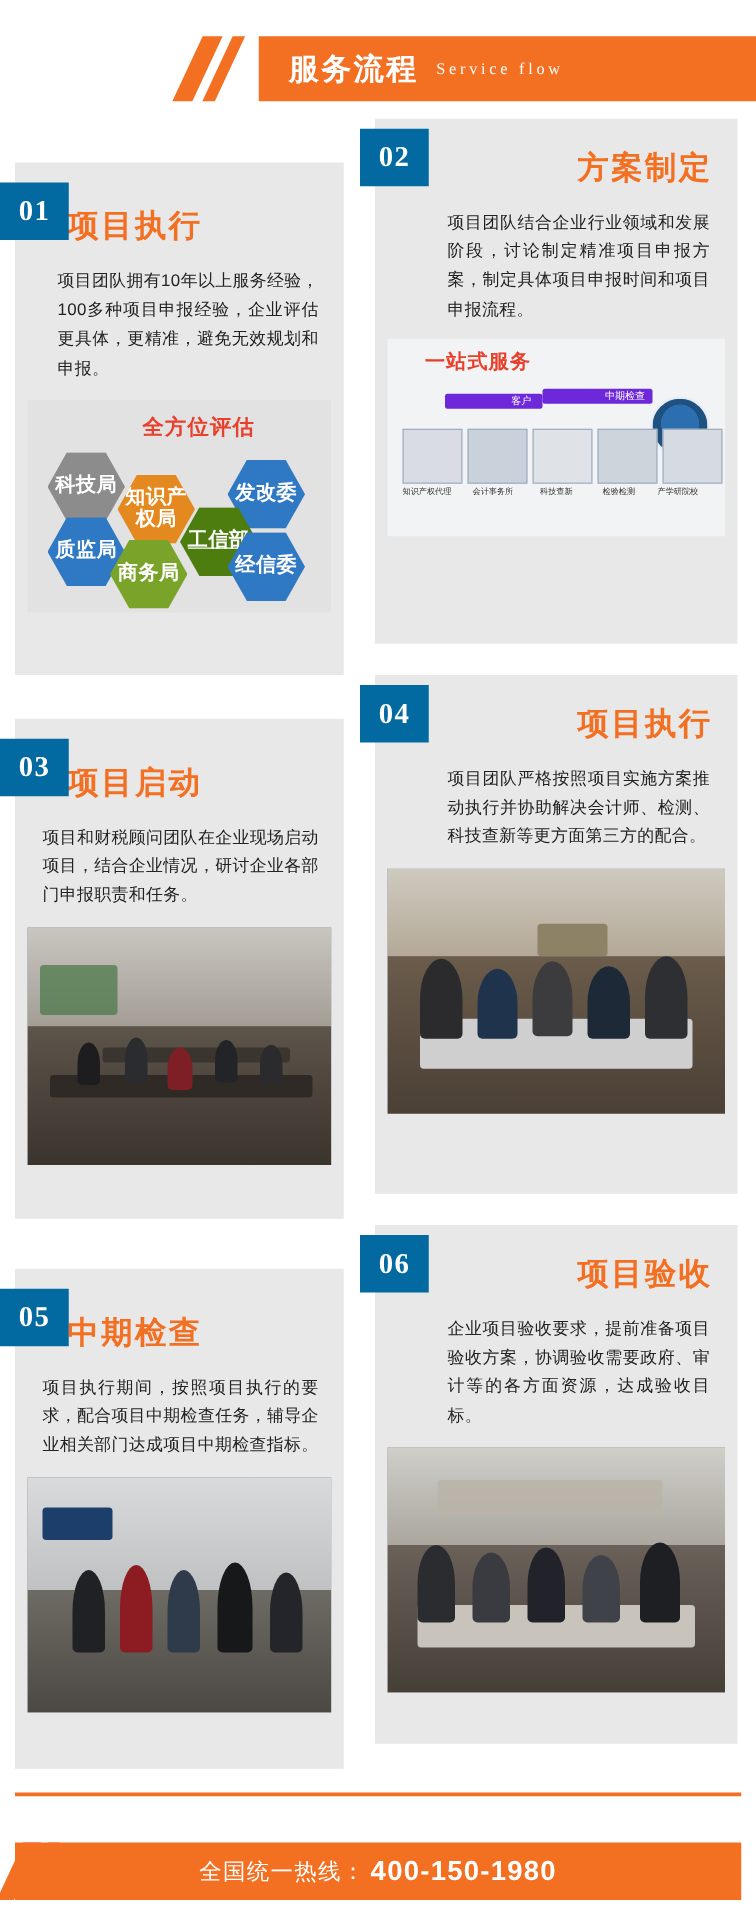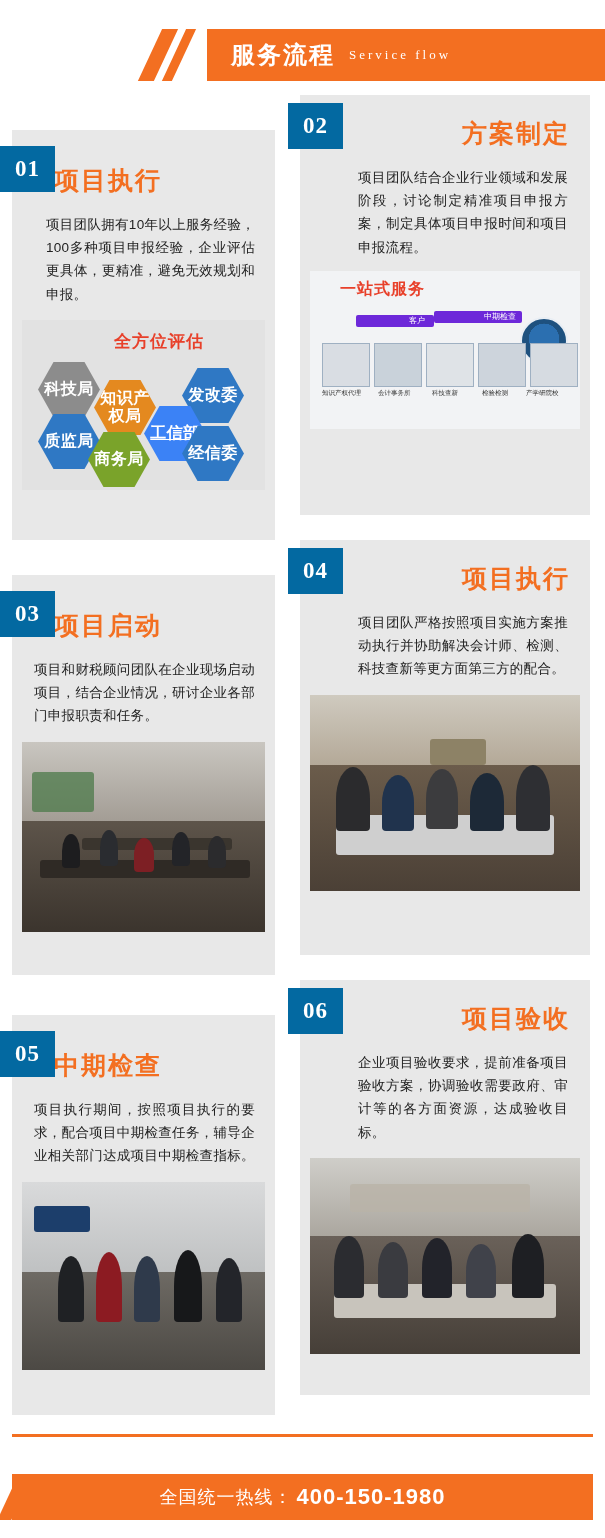--- a/index.html
+++ b/index.html
@@ -255,21 +255,21 @@
       <div class="badge out-left" style="top:16px; left:-12px;">01</div>
       <div class="card-title" style="margin:34px 0 0 42px; text-align:left;">项目执行</div>
       <div class="card-body" style="margin:16px 20px 0 34px;">项目团队拥有10年以上服务经验，100多种项目申报经验，企业评估更具体，更精准，避免无效规划和申报。</div>
 
       <div class="hexwrap" style="margin:14px 10px 0 10px; height:170px;">
         <div class="diagtitle">全方位评估</div>
         <div class="hex" style="left:16px;  top:42px; background:#8c8c8c;">科技局</div>
         <div class="hex" style="left:72px;  top:60px; background:#e4891f;">知识产权局</div>
         <div class="hex" style="left:160px; top:48px; background:#2f78c4;">发改委</div>
         <div class="hex" style="left:16px;  top:94px; background:#2f78c4;">质监局</div>
-        <div class="hex" style="left:122px; top:86px; background:#3b82f6;text-decoration:underline;">工信部</div>
+        <div class="hex" style="left:122px; top:86px; background:#4d7c0f;text-decoration:underline;">工信部</div>
         <div class="hex" style="left:66px;  top:112px; background:#7aa32a;">商务局</div>
         <div class="hex" style="left:160px; top:106px; background:#2f78c4;">经信委</div>
       </div>
     </div>
 
     <div class="card right" style="top:0px; height:420px;">
       <div class="badge out-left" style="top:8px; left:-12px;">02</div>
       <div class="card-title" style="margin:22px 20px 0 0; text-align:right;">方案制定</div>
       <div class="card-body" style="margin:16px 22px 0 58px;">项目团队结合企业行业领域和发展阶段，讨论制定精准项目申报方案，制定具体项目申报时间和项目申报流程。</div>
 

